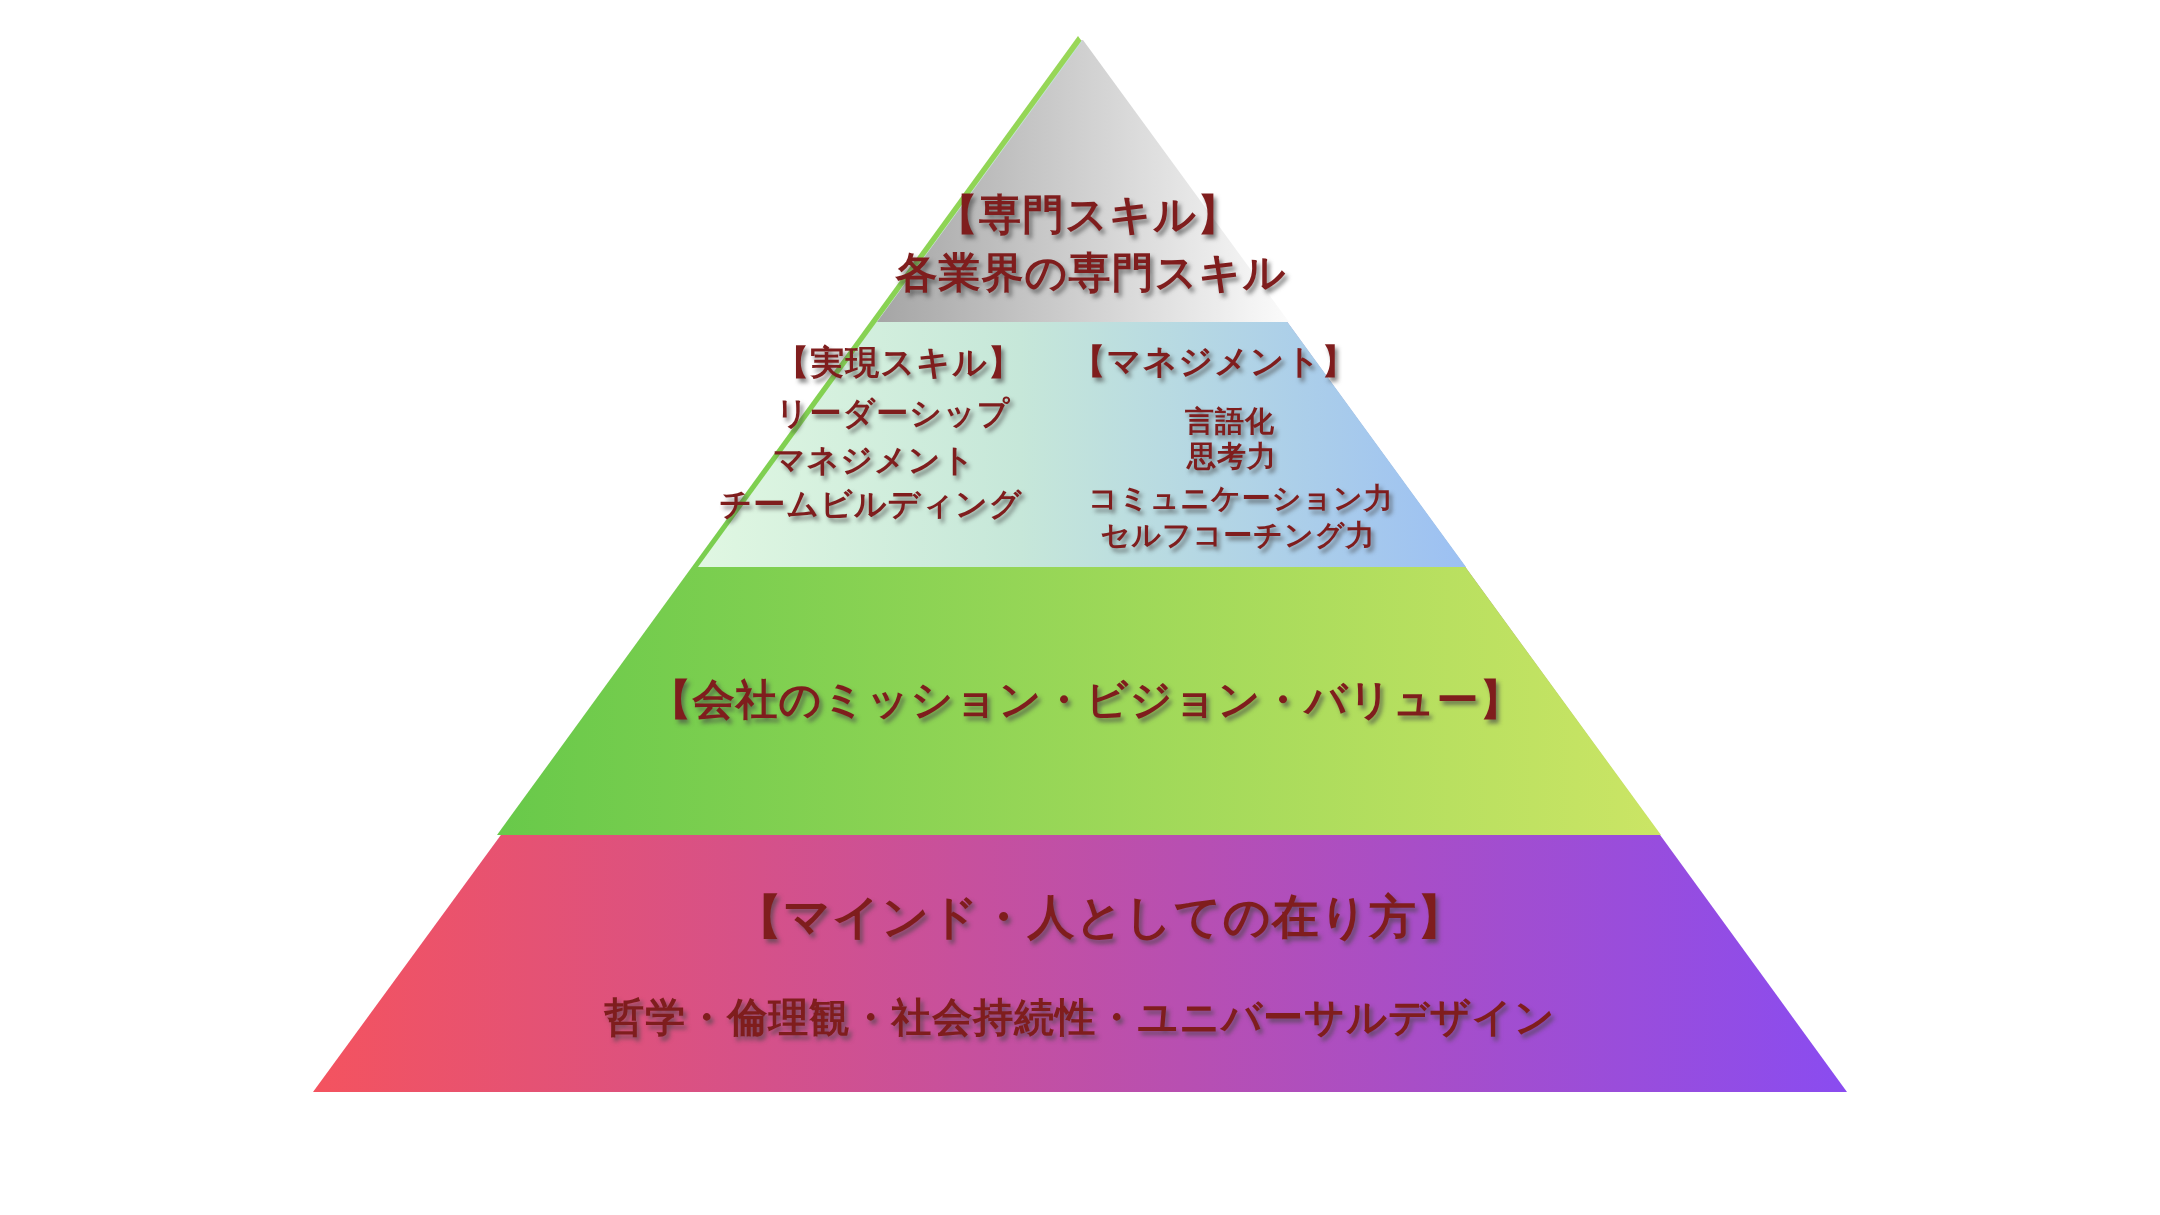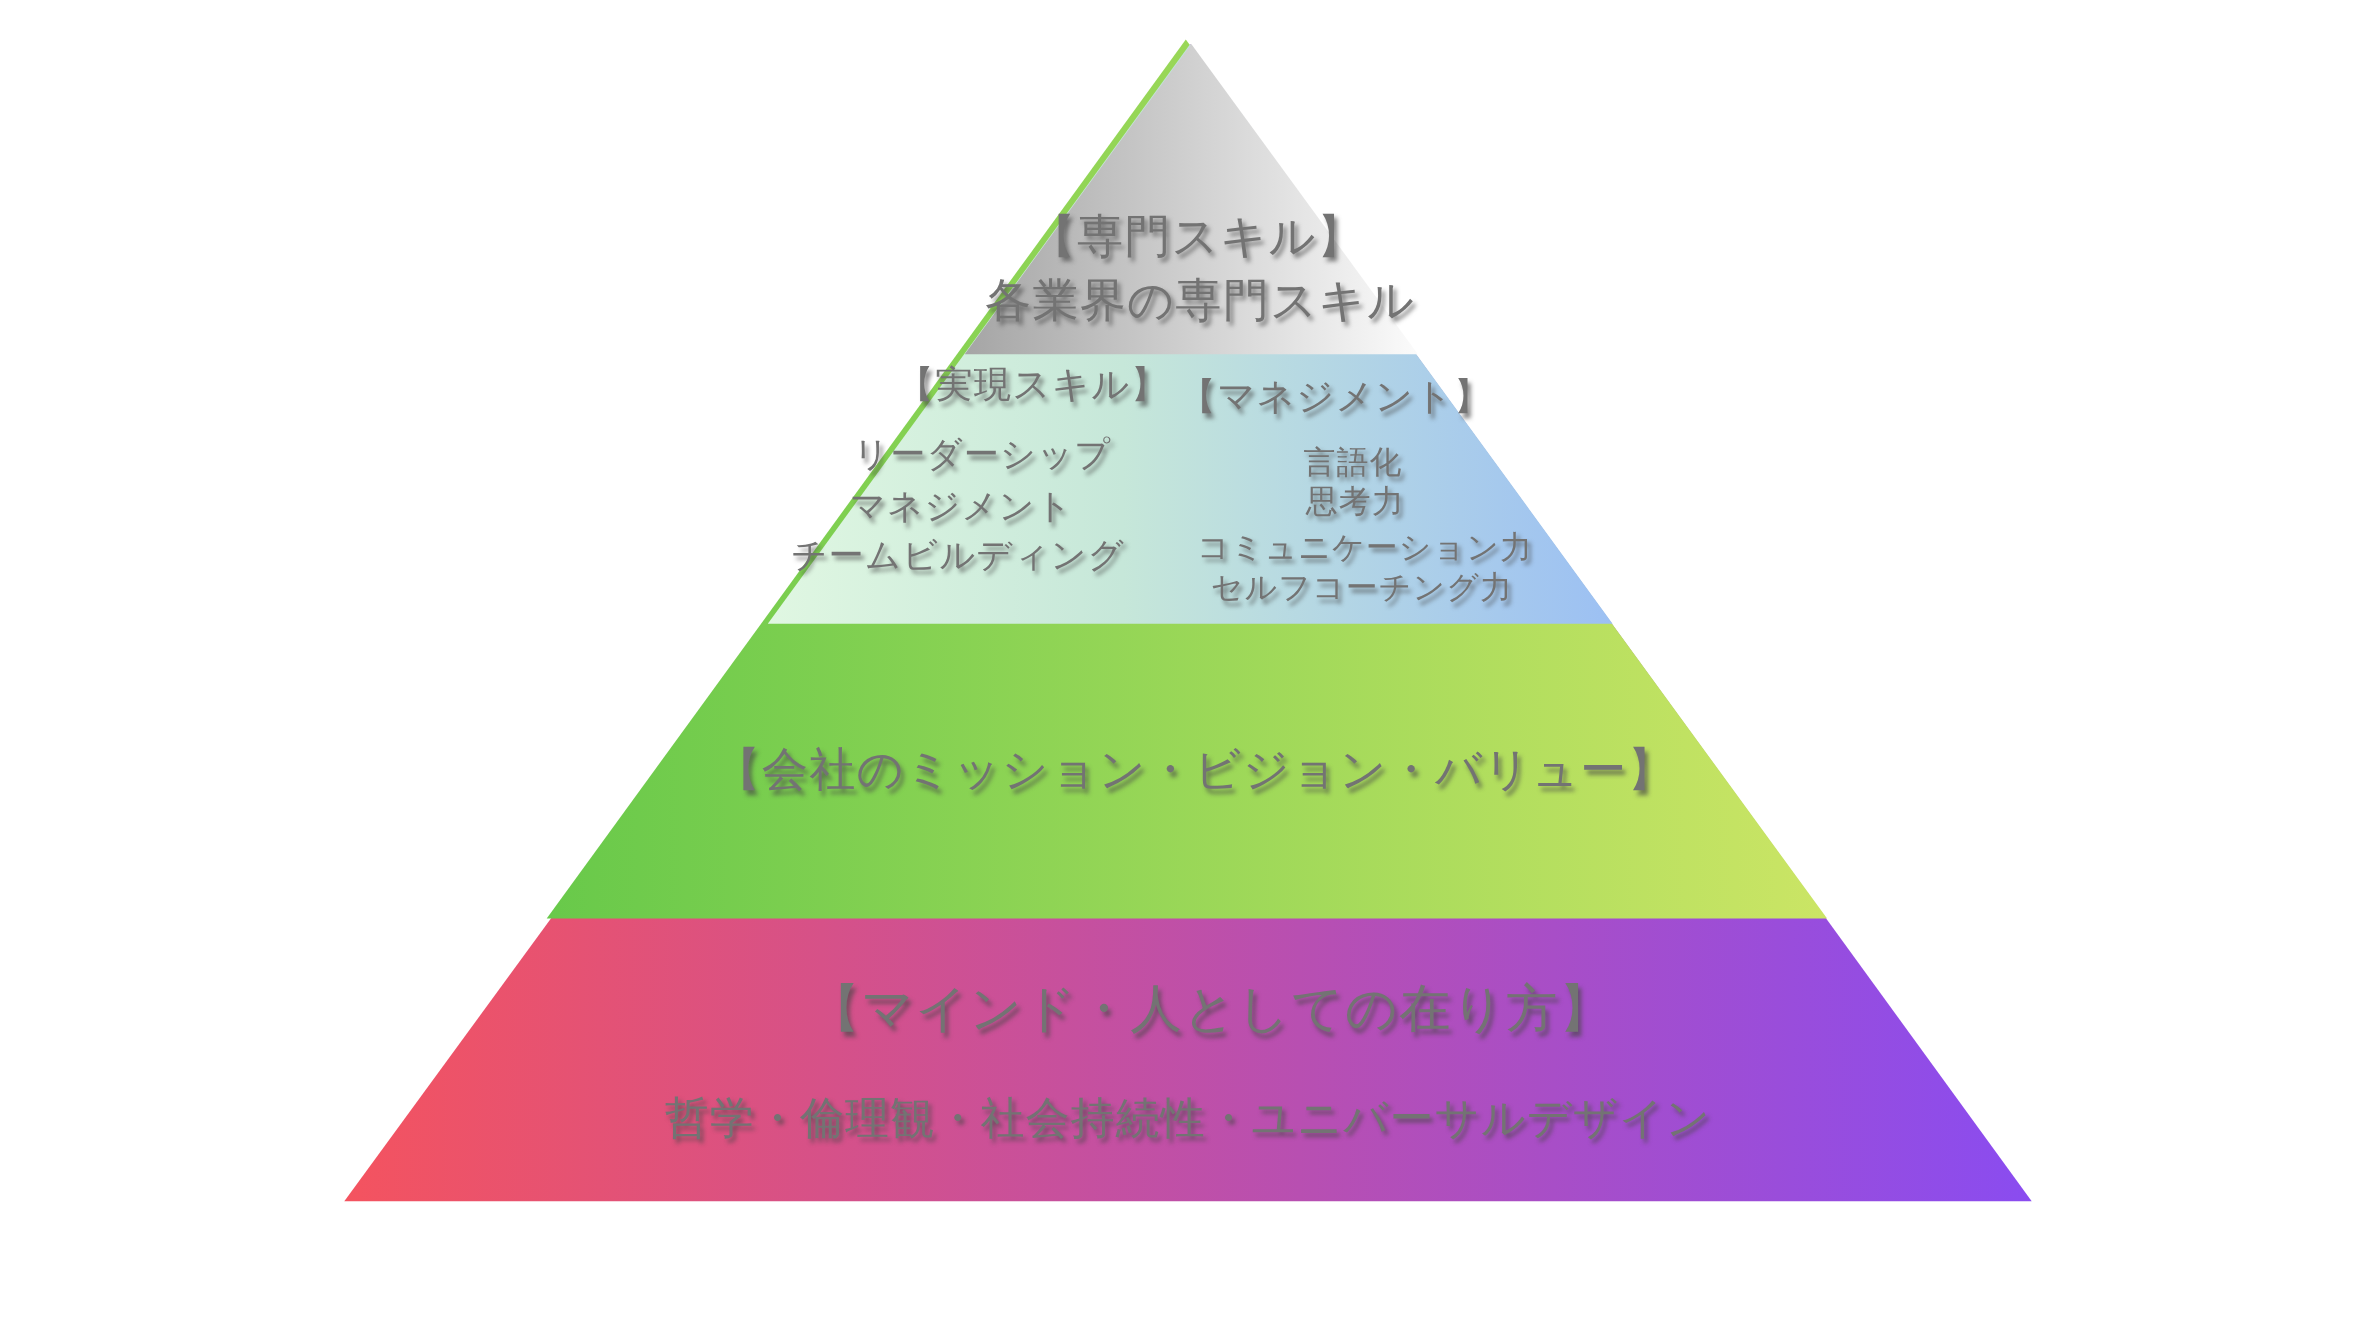--- a/index.html
+++ b/index.html
@@ -19,31 +19,31 @@
     position: absolute;
     left: 0;
     top: 0;
     width: 2160px;
     height: 1215px;
   }
   .label {
     position: absolute;
     transform: translateX(-50%);
     white-space: nowrap;
-    color: #737373;
-    font-weight: normal;
+    color: #7f1d1d;
+    font-weight: bold;
     text-shadow: 3px 4px 4px rgba(70,70,70,0.65);
     line-height: 1.1;
     letter-spacing: 1px;
   }
   
   .t1-line1 { left: 1088px; top: 192px; font-size: 42px; }
   .t1-line2 { left: 1091px; top: 250px; font-size: 42px; }
   
-  .t2l-header { left: 899px;  top: 332px; font-size: 34px; margin-left: 40px; }
+  .t2l-header { left: 899px;  top: 344px; font-size: 34px; }
   .t2l-i1     { left: 893px;  top: 396px; font-size: 32px; }
   .t2l-i2     { left: 874px;  top: 443px; font-size: 32px; text-align: right; }
   .t2l-i3     { left: 871px;  top: 487px; font-size: 32px; }
   
   .t2r-header { left: 1214px; top: 343px; font-size: 34px; }
   .t2r-i1     { left: 1230px; top: 406px; font-size: 29px; }
   .t2r-i2     { left: 1232px; top: 441px; font-size: 29px; }
   .t2r-i3     { left: 1241px; top: 483px; font-size: 29px; }
   .t2r-i4     { left: 1238px; top: 520px; font-size: 29px; }
   

